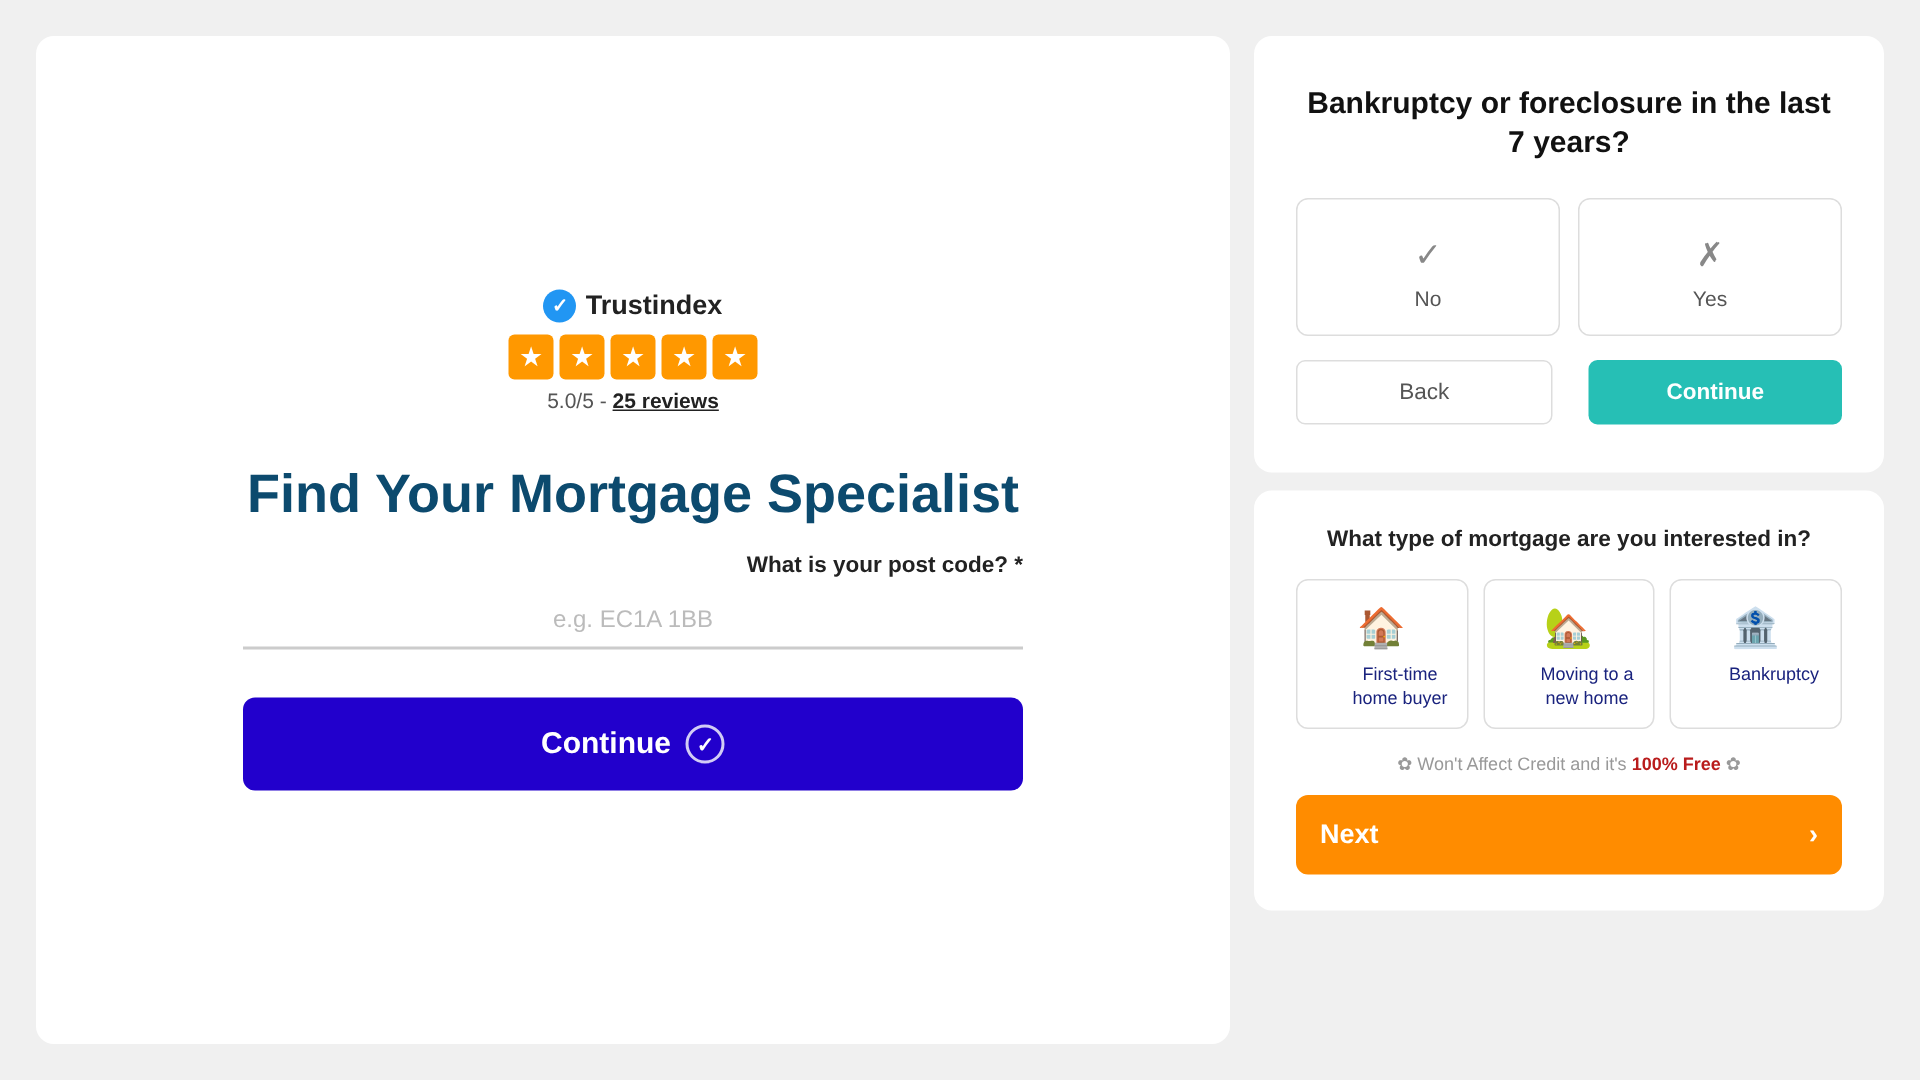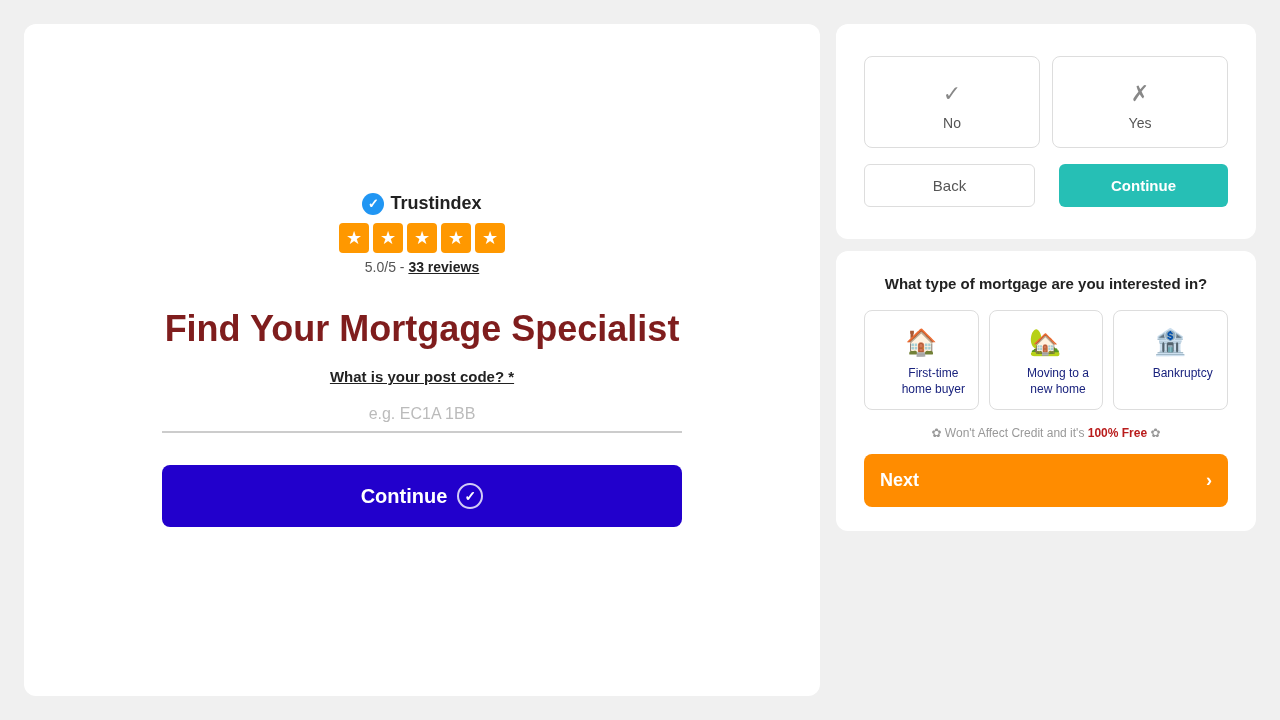--- a/index.html
+++ b/index.html
@@ -84,21 +84,21 @@
       color: #555;
     }
     .review-text a {
       color: #222;
       font-weight: 700;
       text-decoration: underline;
     }
     .main-title {
       font-size: 36px;
       font-weight: 800;
-      color: #7f1d1d;
+      color: #0c4a6e;
       text-align: center;
       margin-bottom: 18px;
       line-height: 1.2;
     }
     .subtitle {
       font-size: 15px;
       color: #888;
       text-align: center;
       line-height: 1.6;
       max-width: 480px;
@@ -109,23 +109,22 @@
     }
     .postcode-section {
       width: 100%;
       max-width: 520px;
       margin-bottom: 32px;
     }
     .postcode-label {
       font-size: 15px;
       font-weight: 600;
       color: #222;
-      text-align: center;
+      text-align: right;
       margin-bottom: 12px;
-      text-decoration: underline;
     }
     .postcode-input {
       width: 100%;
       border: none;
       border-bottom: 2px solid #ccc;
       font-size: 16px;
       color: #aaa;
       padding: 8px 0;
       text-align: center;
       outline: none;
@@ -316,41 +315,42 @@
         <span class="trustindex-name">Trustindex</span>
       </div>
       <div class="stars-row">
         <div class="star">★</div>
         <div class="star">★</div>
         <div class="star">★</div>
         <div class="star">★</div>
         <div class="star">★</div>
       </div>
       <div class="review-text">
-        <span>5.0/5</span><span> - </span><a href="#">33 reviews</a>
+        <span>5.0/5</span><span> - </span><a href="#">25 reviews</a>
       </div>
     </div>
 
     <h1 class="main-title">Find Your Mortgage Specialist</h1>
 
 
     <div class="postcode-section">
       <div class="postcode-label">What is your post code? *</div>
       <input class="postcode-input" type="text" placeholder="e.g. EC1A 1BB" style="">
     </div>
 
     <button class="continue-btn">
       <span>Continue</span>
       <span class="check-circle-icon">✓</span>
     </button>
   </div>
 
   <div class="right-panel">
 
     <div class="card">
+      <div class="card-title">Bankruptcy or foreclosure in the last 7 years?</div>
 
       <div class="options-row">
         <div class="option-card">
           <span class="option-icon">✓</span>
           <span class="option-label">No</span>
         </div>
         <div class="option-card">
           <span class="option-icon">✗</span>
           <span class="option-label">Yes</span>
         </div>

